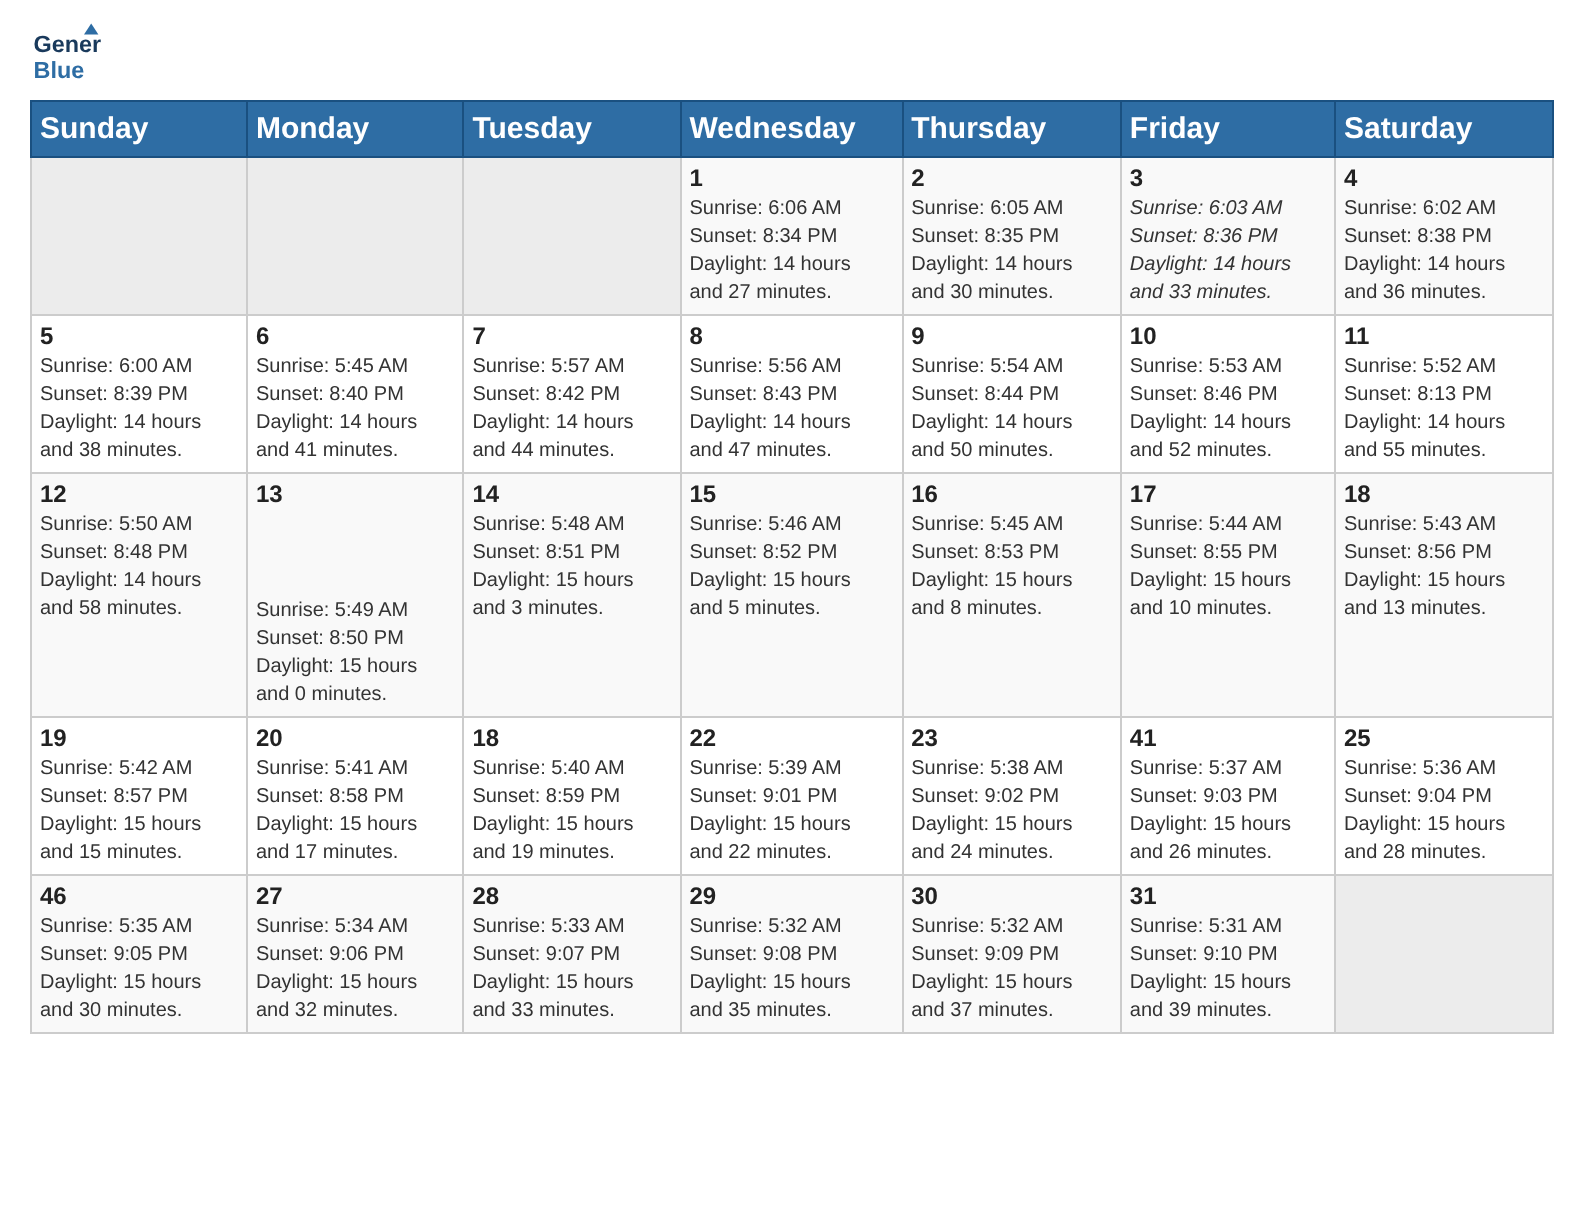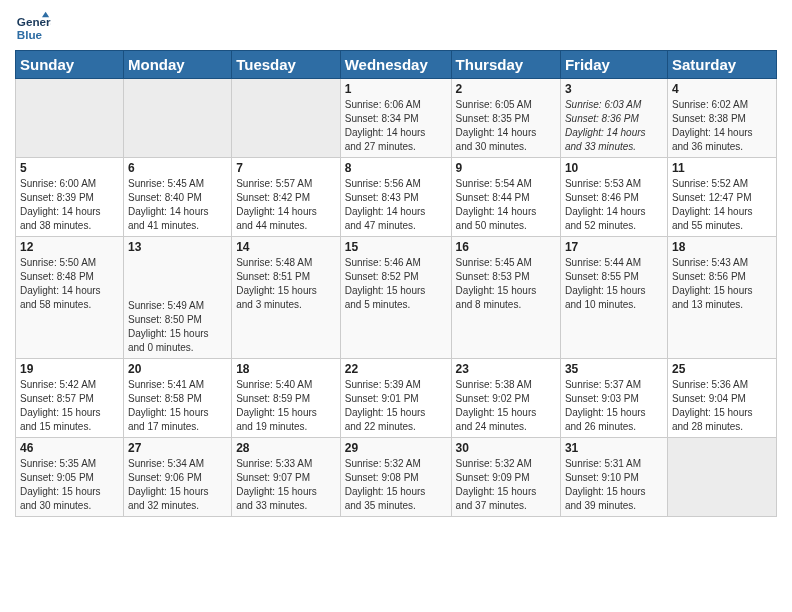--- a/index.html
+++ b/index.html
@@ -179,21 +179,21 @@
         <td>
           <span class="day-num">10</span>
           <div class="day-info" style="white-space: pre-line;">Sunrise: 5:53 AM
 Sunset: 8:46 PM
 Daylight: 14 hours
 and 52 minutes.</div>
         </td>
         <td>
           <span class="day-num">11</span>
           <div class="day-info" style="white-space: pre-line;">Sunrise: 5:52 AM
-Sunset: 12:47 PM
+Sunset: 8:13 PM
 Daylight: 14 hours
 and 55 minutes.</div>
         </td>
       </tr>
       <tr>
         <td>
           <span class="day-num">12</span>
           <div class="day-info" style="white-space: pre-line;">Sunrise: 5:50 AM
 Sunset: 8:48 PM
 Daylight: 14 hours
@@ -272,21 +272,21 @@
 and 22 minutes.</div>
         </td>
         <td>
           <span class="day-num">23</span>
           <div class="day-info" style="white-space: pre-line;">Sunrise: 5:38 AM
 Sunset: 9:02 PM
 Daylight: 15 hours
 and 24 minutes.</div>
         </td>
         <td>
-          <span class="day-num">35</span>
+          <span class="day-num">41</span>
           <div class="day-info" style="white-space: pre-line;">Sunrise: 5:37 AM
 Sunset: 9:03 PM
 Daylight: 15 hours
 and 26 minutes.</div>
         </td>
         <td>
           <span class="day-num">25</span>
           <div class="day-info" style="white-space: pre-line;">Sunrise: 5:36 AM
 Sunset: 9:04 PM
 Daylight: 15 hours

